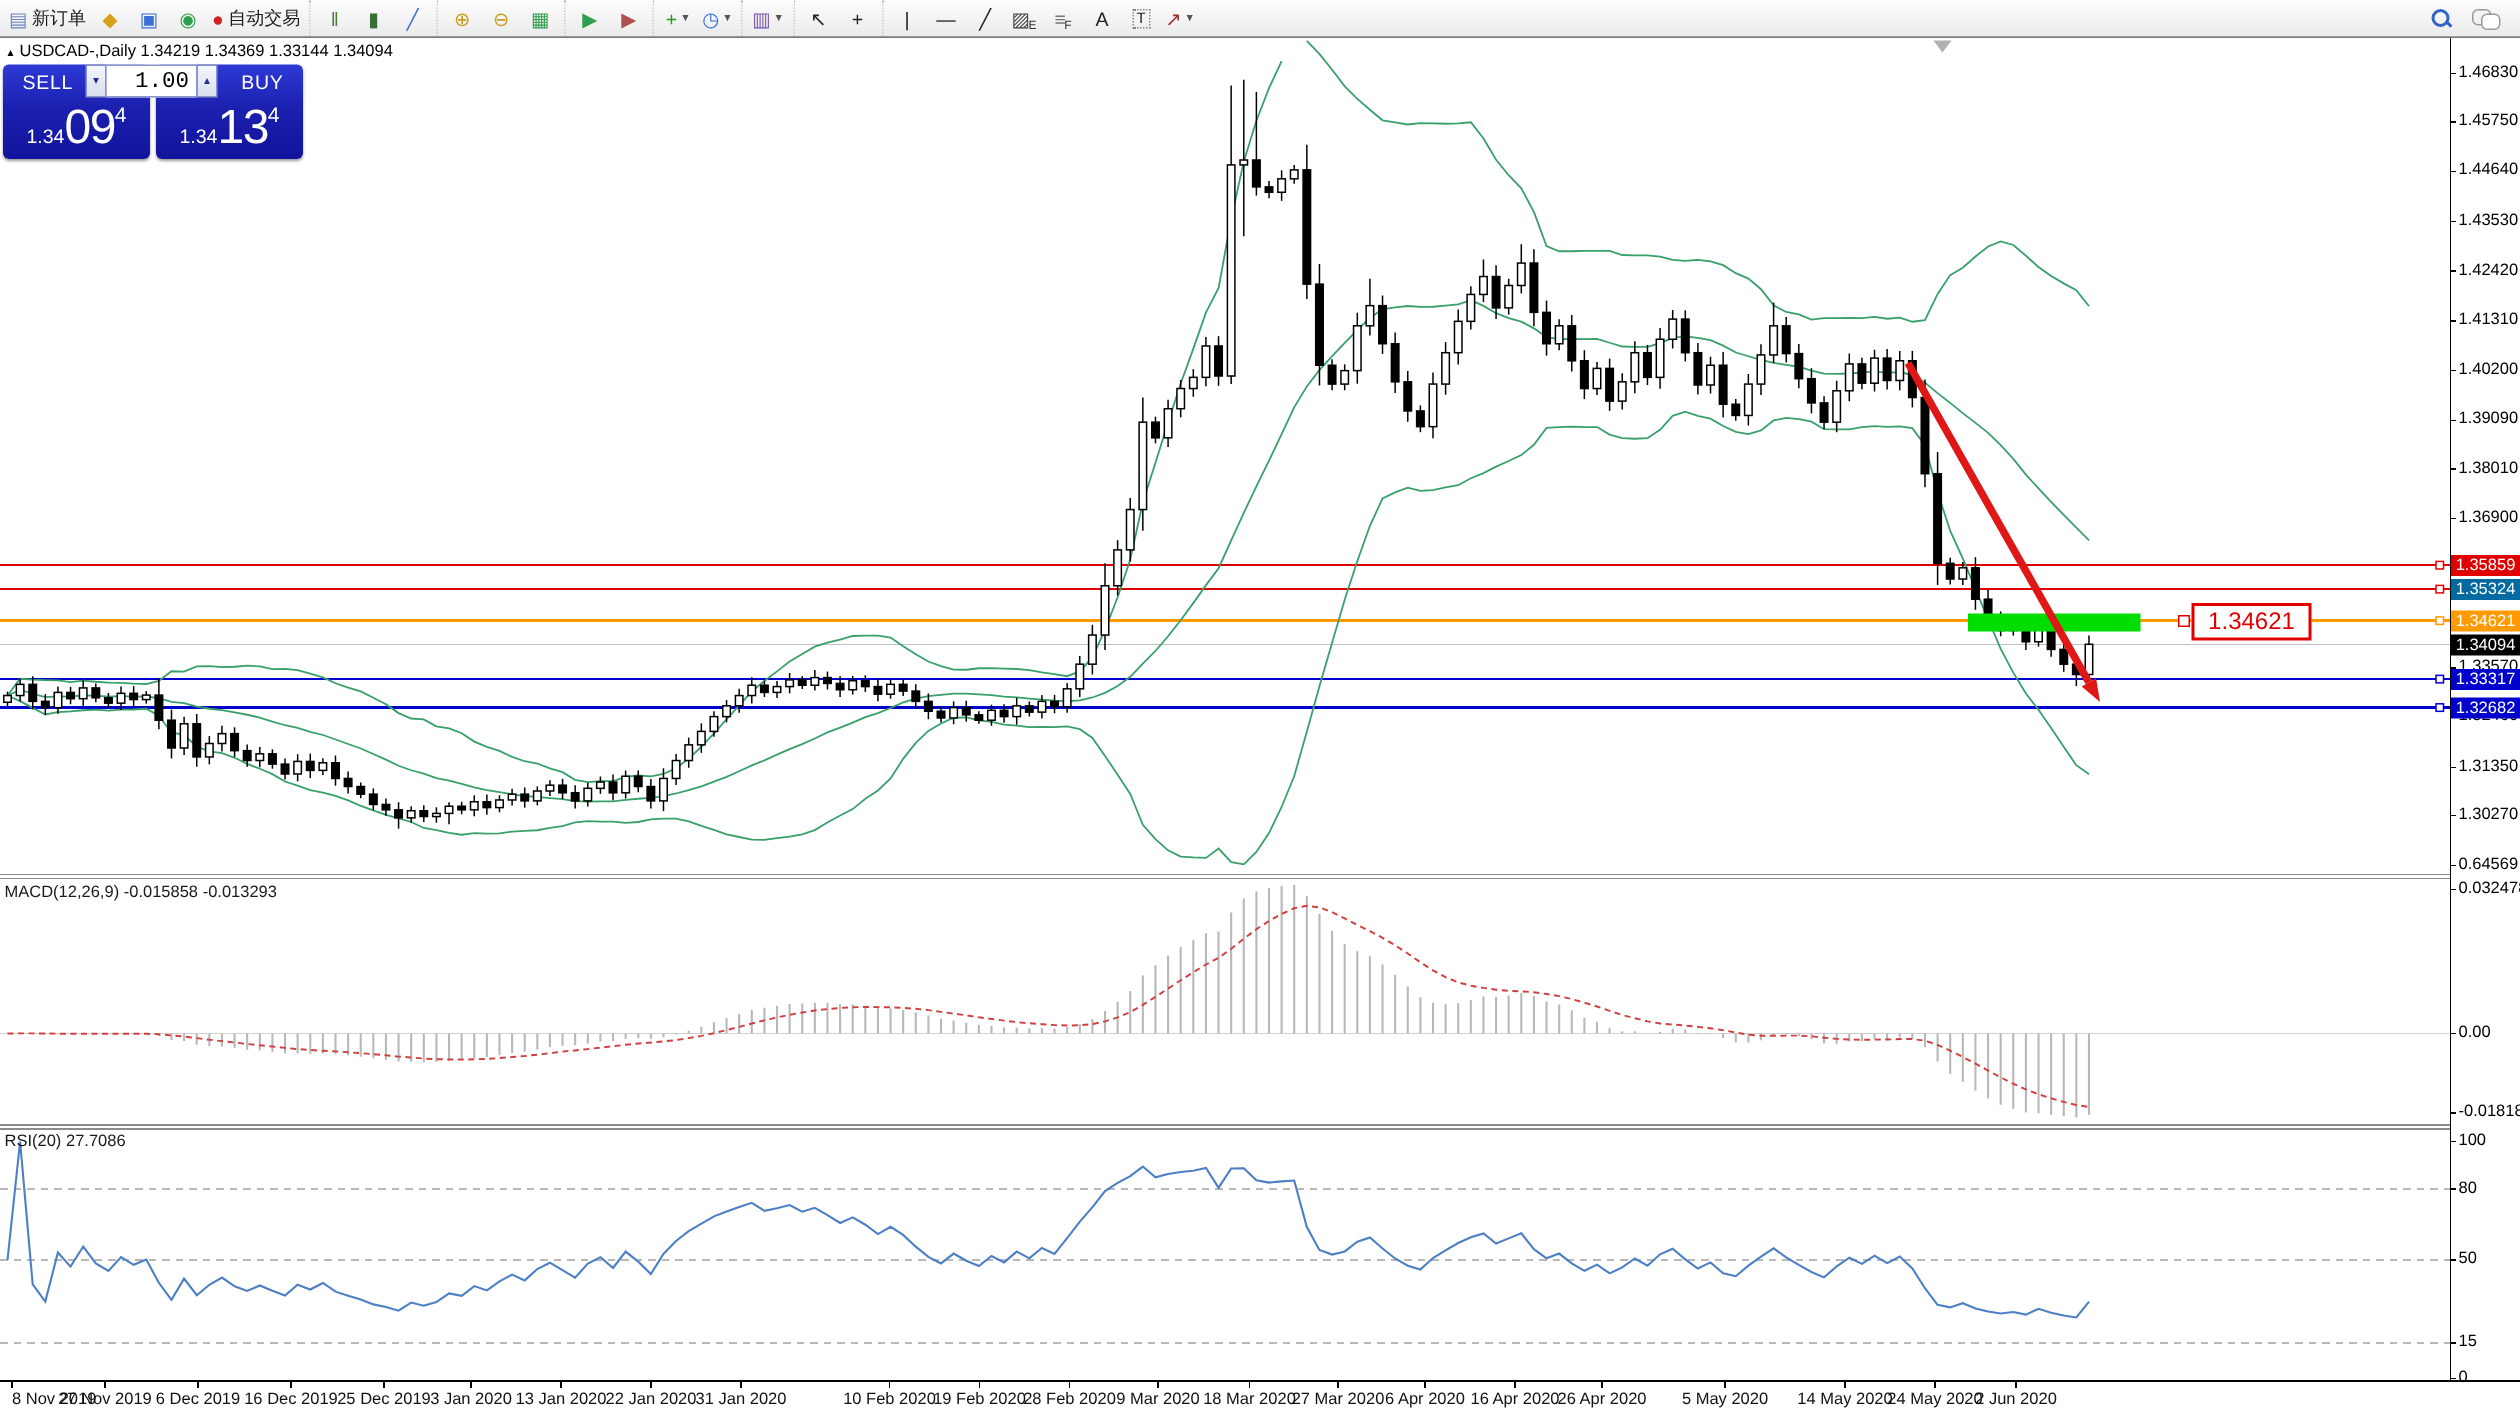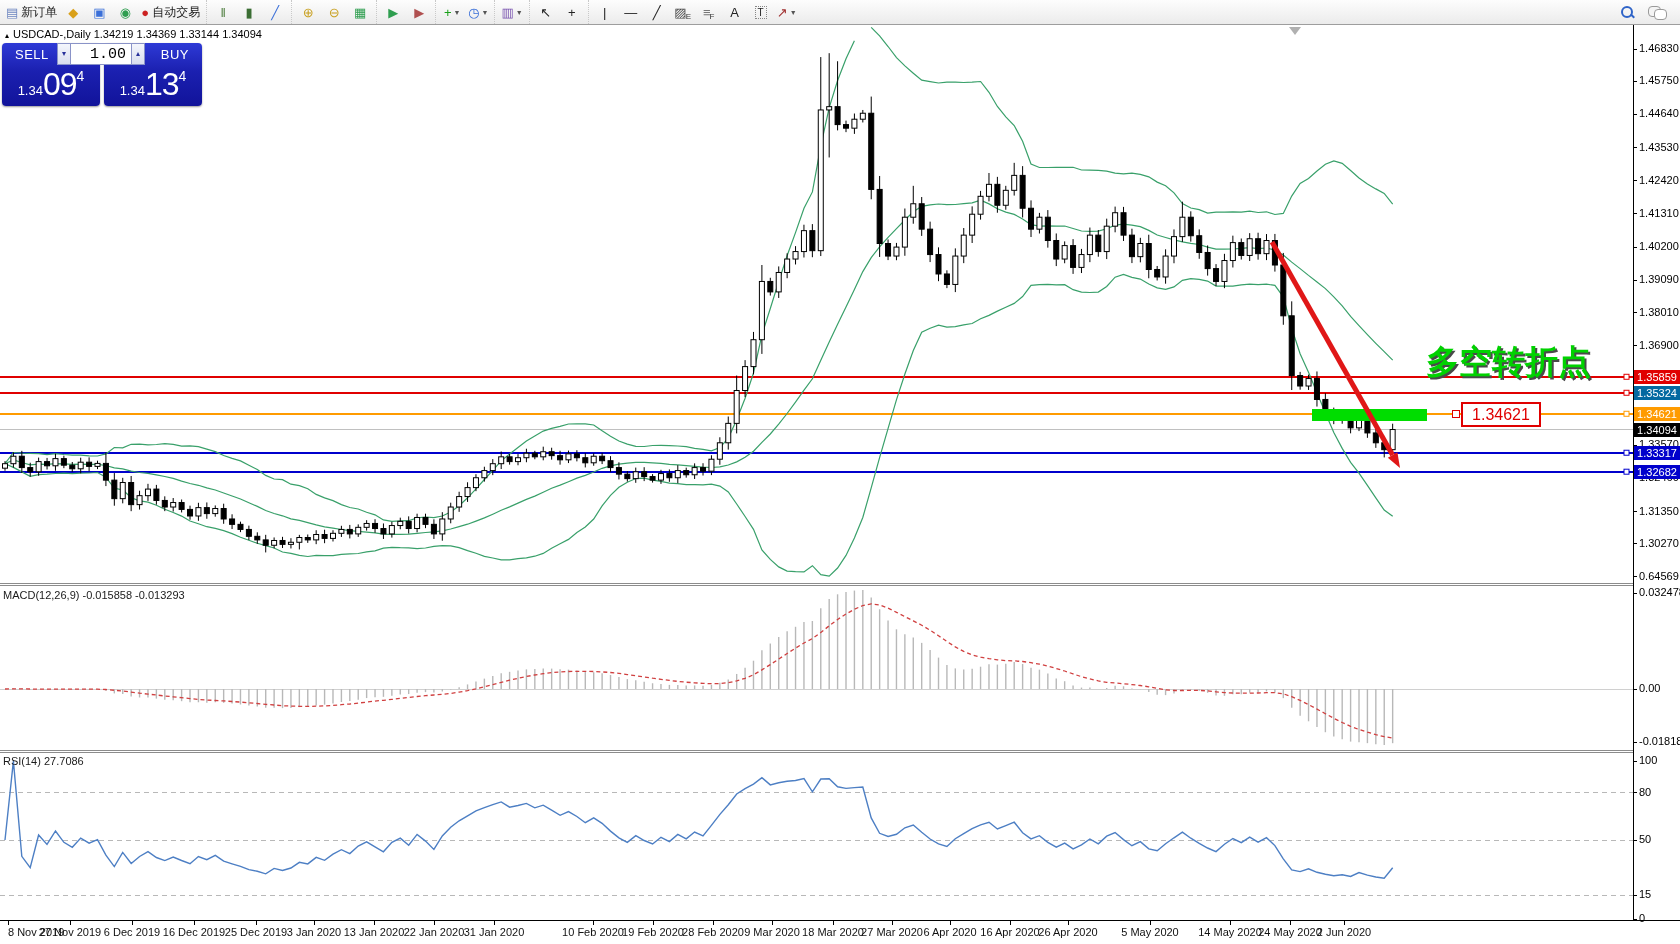--- a/index.html
+++ b/index.html
@@ -792,24 +792,23 @@
 
   <div id="overlay">
     <div id="symbol-line">
       <span class="tri">▴</span><span>USDCAD-,Daily  1.34219 1.34369 1.33144 1.34094</span>
     </div>
 
     <div id="macd-label" class="ind-label" style="left:3px;top:589px;">
       <span>MACD(12,26,9)</span>&nbsp;<span>-0.015858</span>&nbsp;<span>-0.013293</span>
     </div>
     <div id="rsi-label" class="ind-label" style="left:3px;top:755px;">
-      <span>RSI(14)</span>&nbsp;<span>27.7086</span>
+      <span>RSI(20)</span>&nbsp;<span>27.7086</span>
     </div>
 
-    <div id="cn-label">多空转折点</div>
     <div id="price-box">1.34621</div>
     <div id="price-box-marker"></div>
 
     <div id="axis-labels">
         <div class="axis-label" style="left: 1639px; top: 42px;">1.46830</div>
         <div class="axis-label" style="left: 1639px; top: 74.2677px;">1.45750</div>
         <div class="axis-label" style="left: 1639px; top: 107.432px;">1.44640</div>
         <div class="axis-label" style="left: 1639px; top: 140.596px;">1.43530</div>
         <div class="axis-label" style="left: 1639px; top: 173.76px;">1.42420</div>
         <div class="axis-label" style="left: 1639px; top: 206.924px;">1.41310</div>

